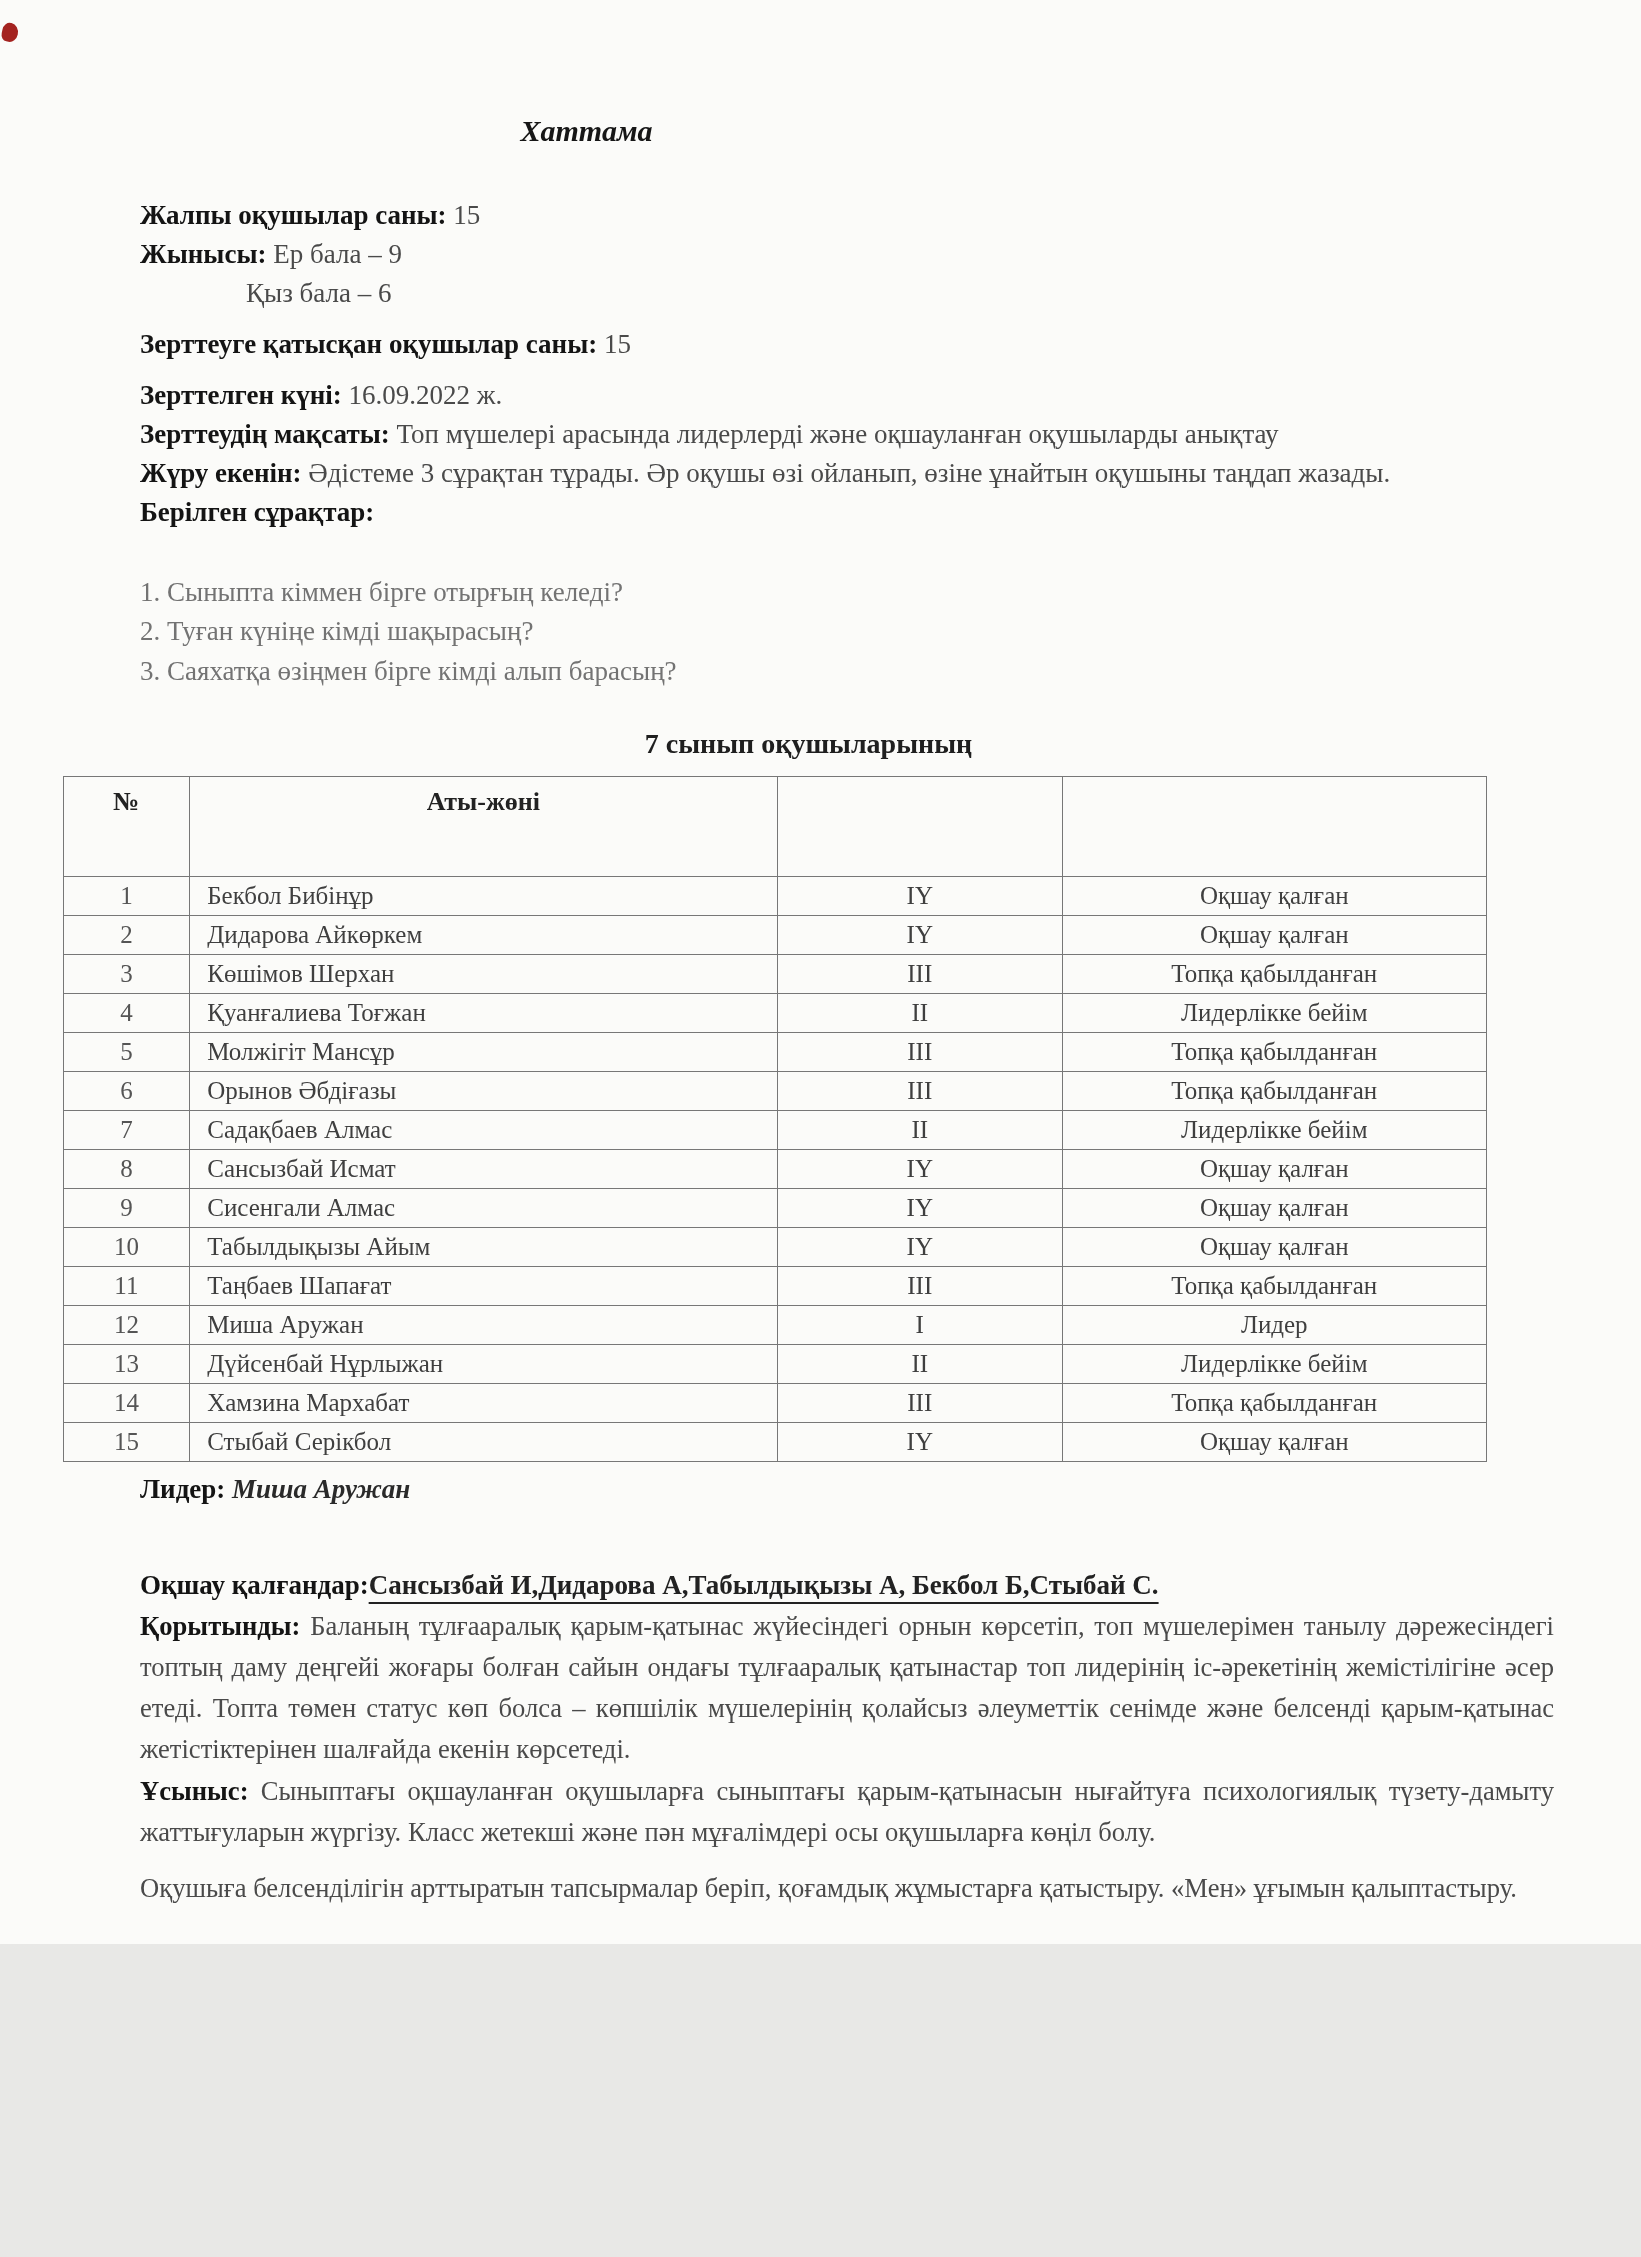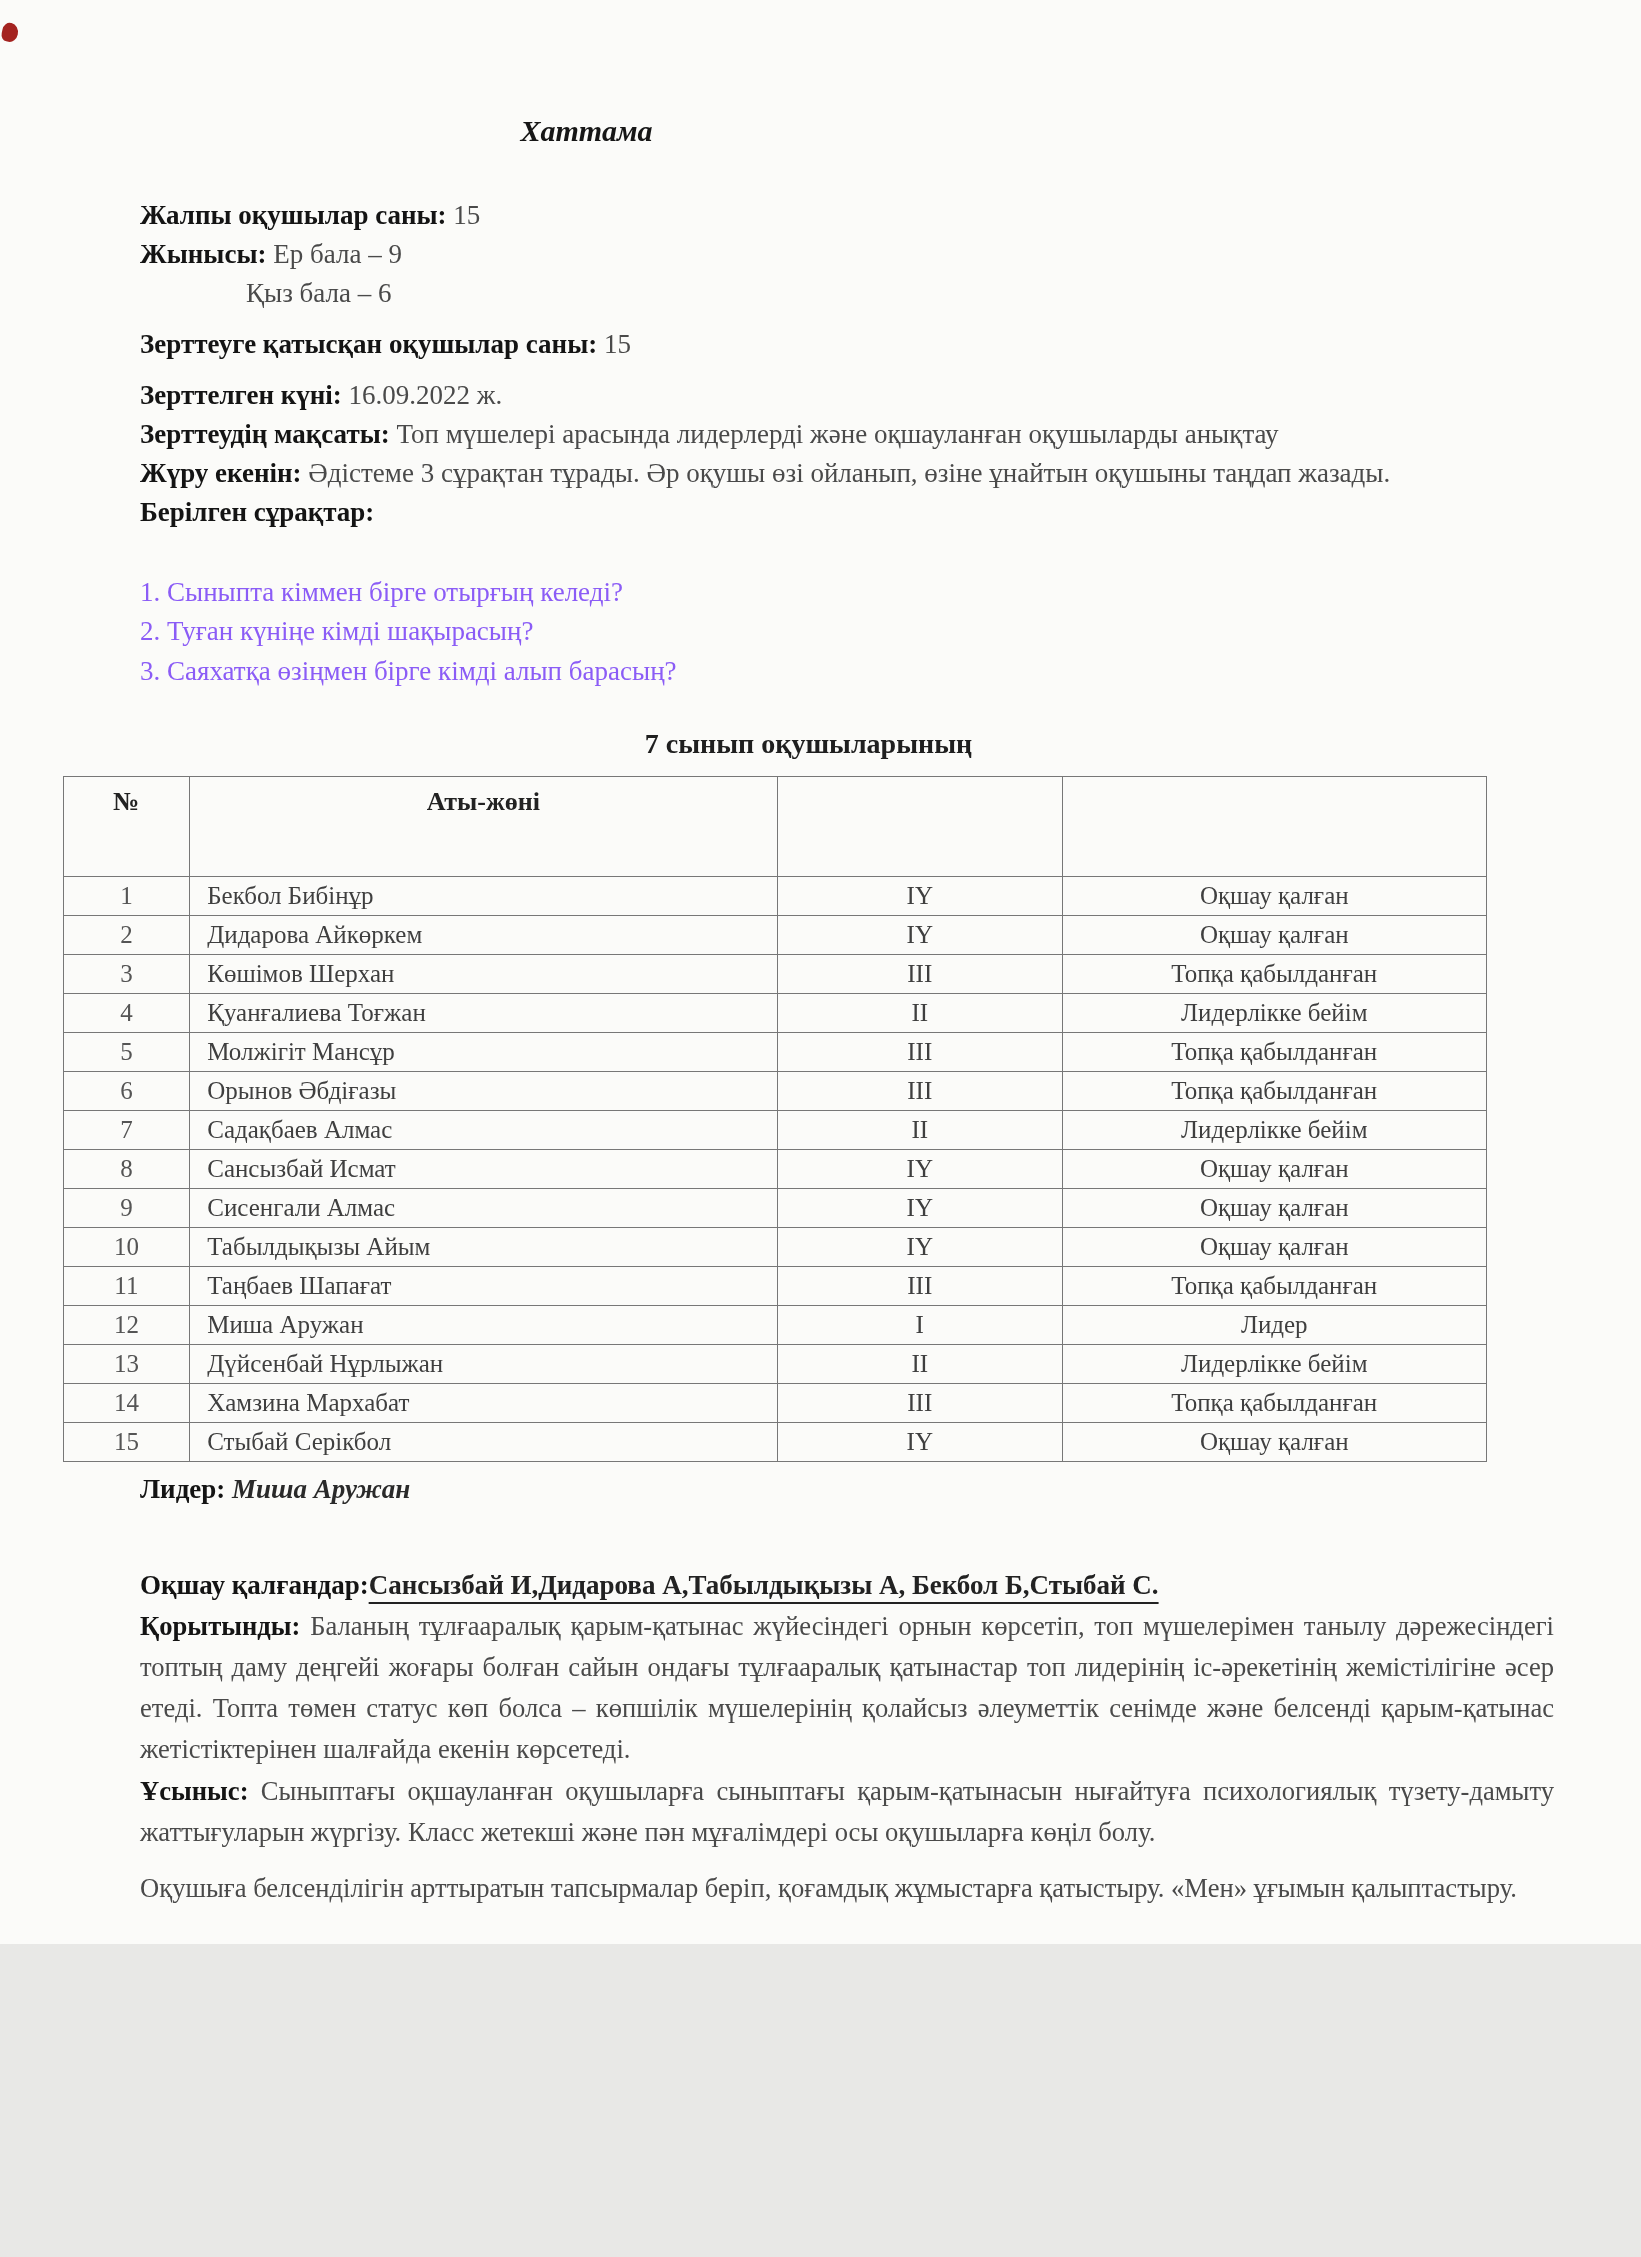--- a/index.html
+++ b/index.html
@@ -37,21 +37,21 @@
   }
   
   .info-line{line-height:1.45;color:var(--faded-ink);}
   .info-line .label{font-weight:bold;color:#141414;}
   .info-line .label:empty{display:none;}
   .info-line .value{color:#4a4a4a;}
   .info-line.indent{padding-left:106px;}
   .info-line.gap-before{margin-top:11.6px;}
   
   .questions{margin-top:41px;}
-  .question-line{line-height:1.45;color:#8b5cf6;}
+  .question-line{line-height:1.45;color:#737373;}
   
   .table-heading{margin-top:33px;text-align:center;padding-right:77px;}
   .table-heading p{font-weight:bold;line-height:1.4;font-size:28px;color:#1f1f1f;}
   
   .results-table{
     border-collapse:collapse;
     margin-left:-77px;
     width:1424px;
     margin-top:13.5px;
     color:var(--table-ink);

